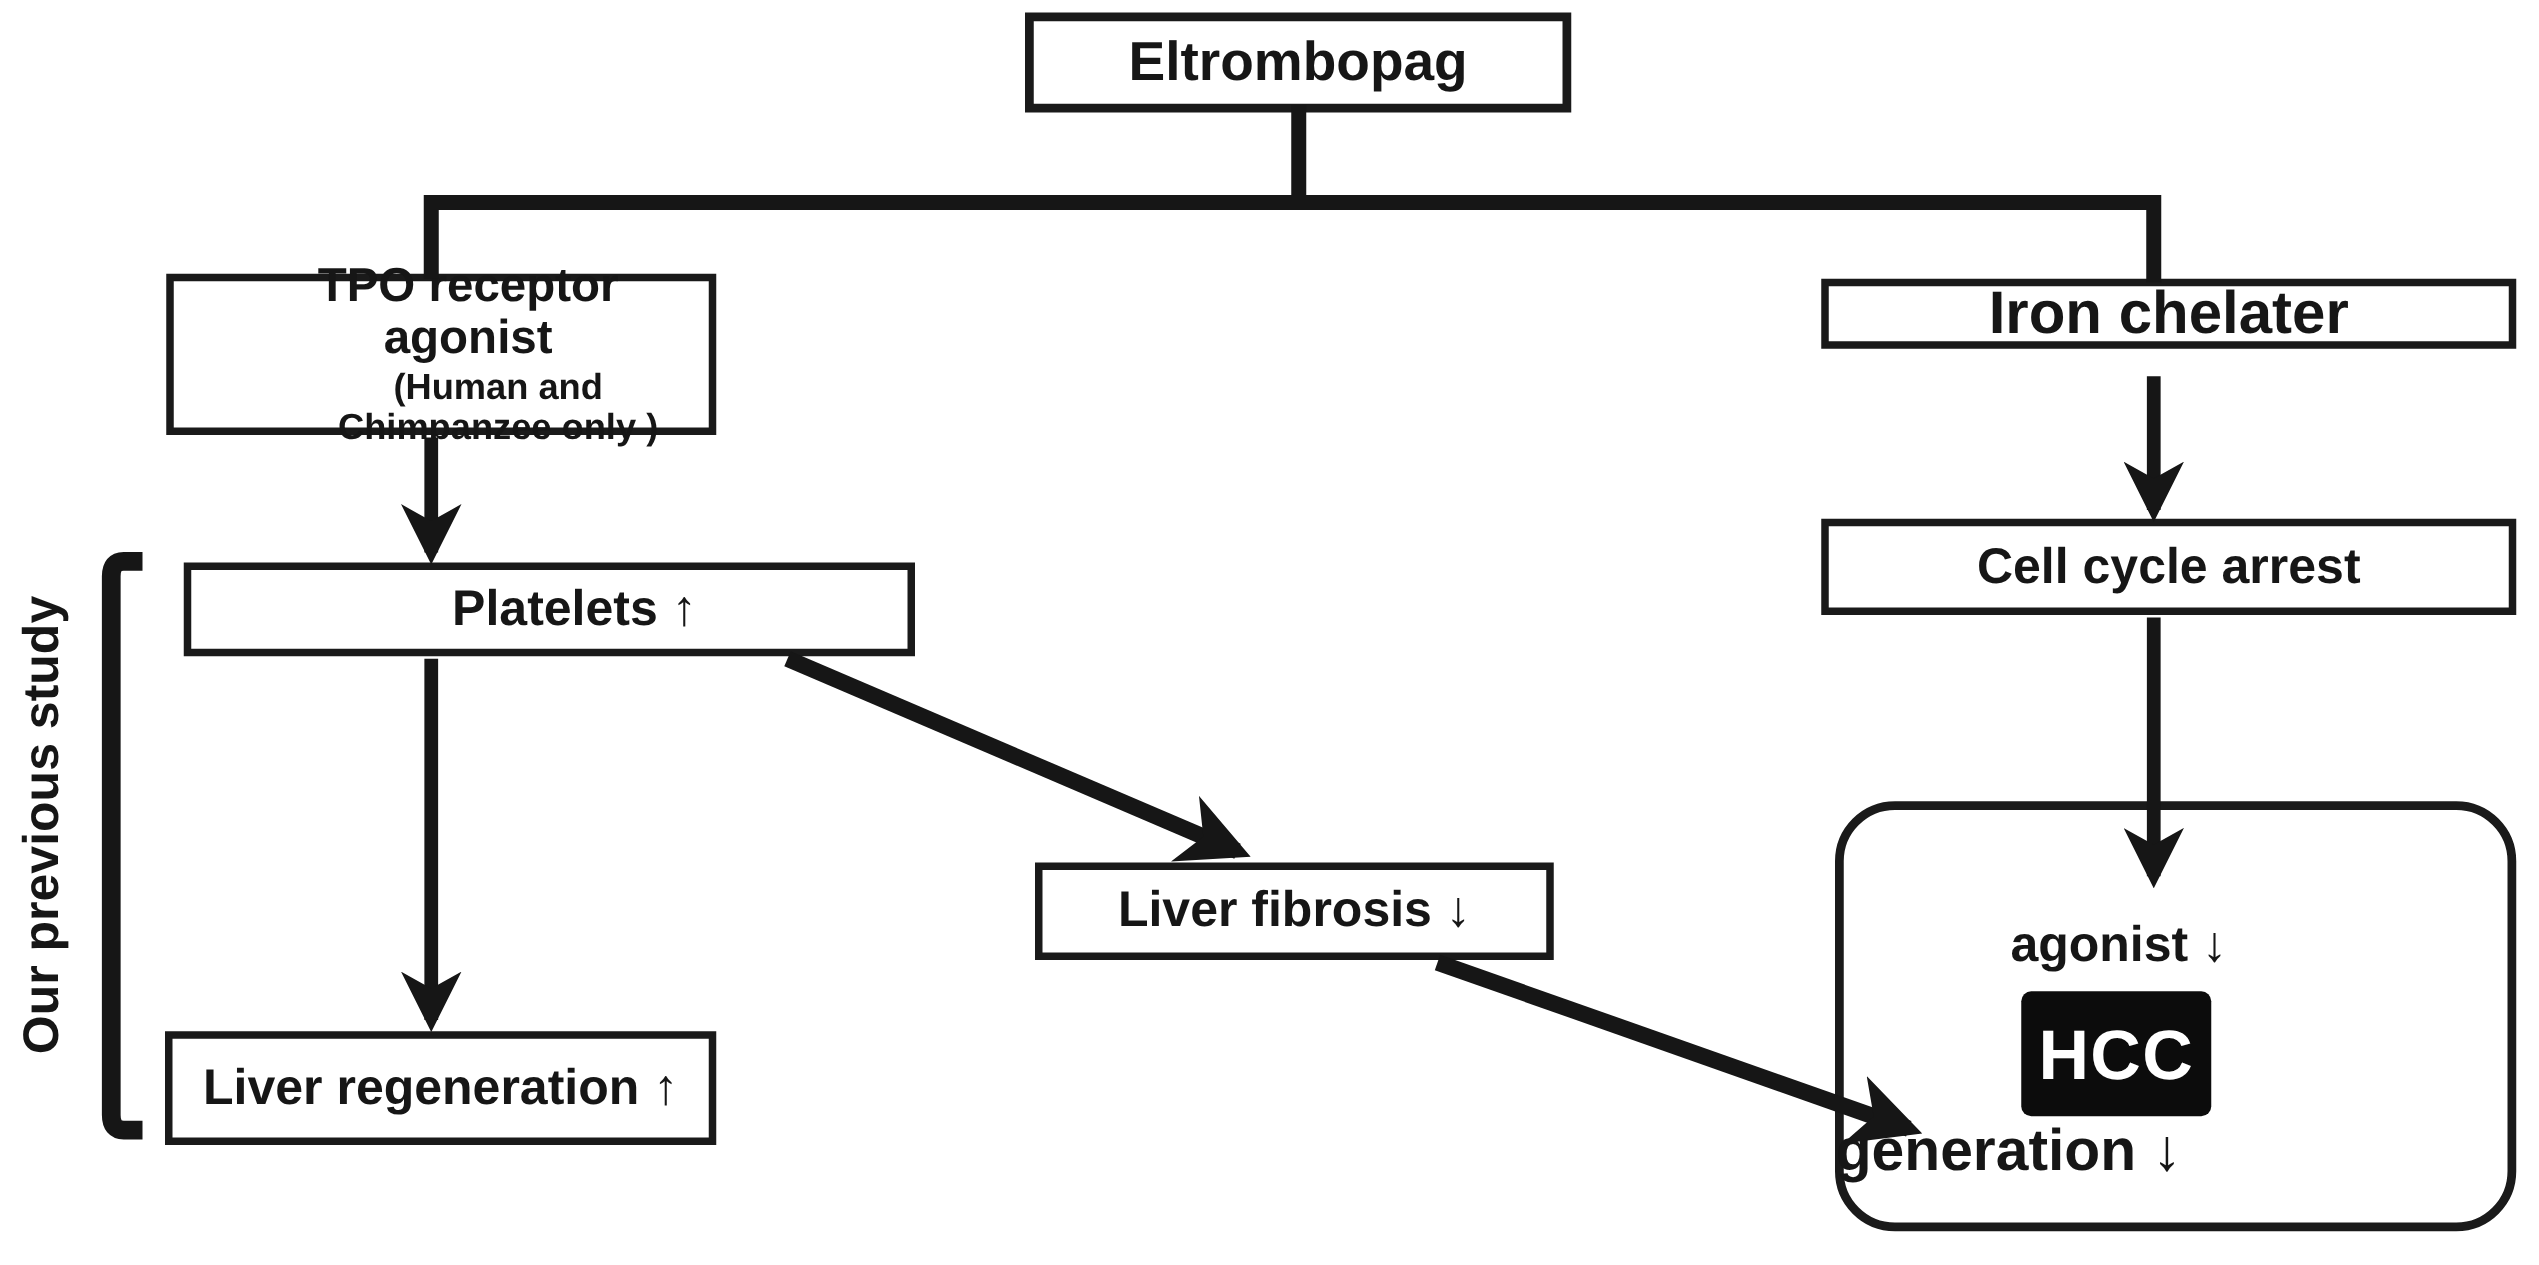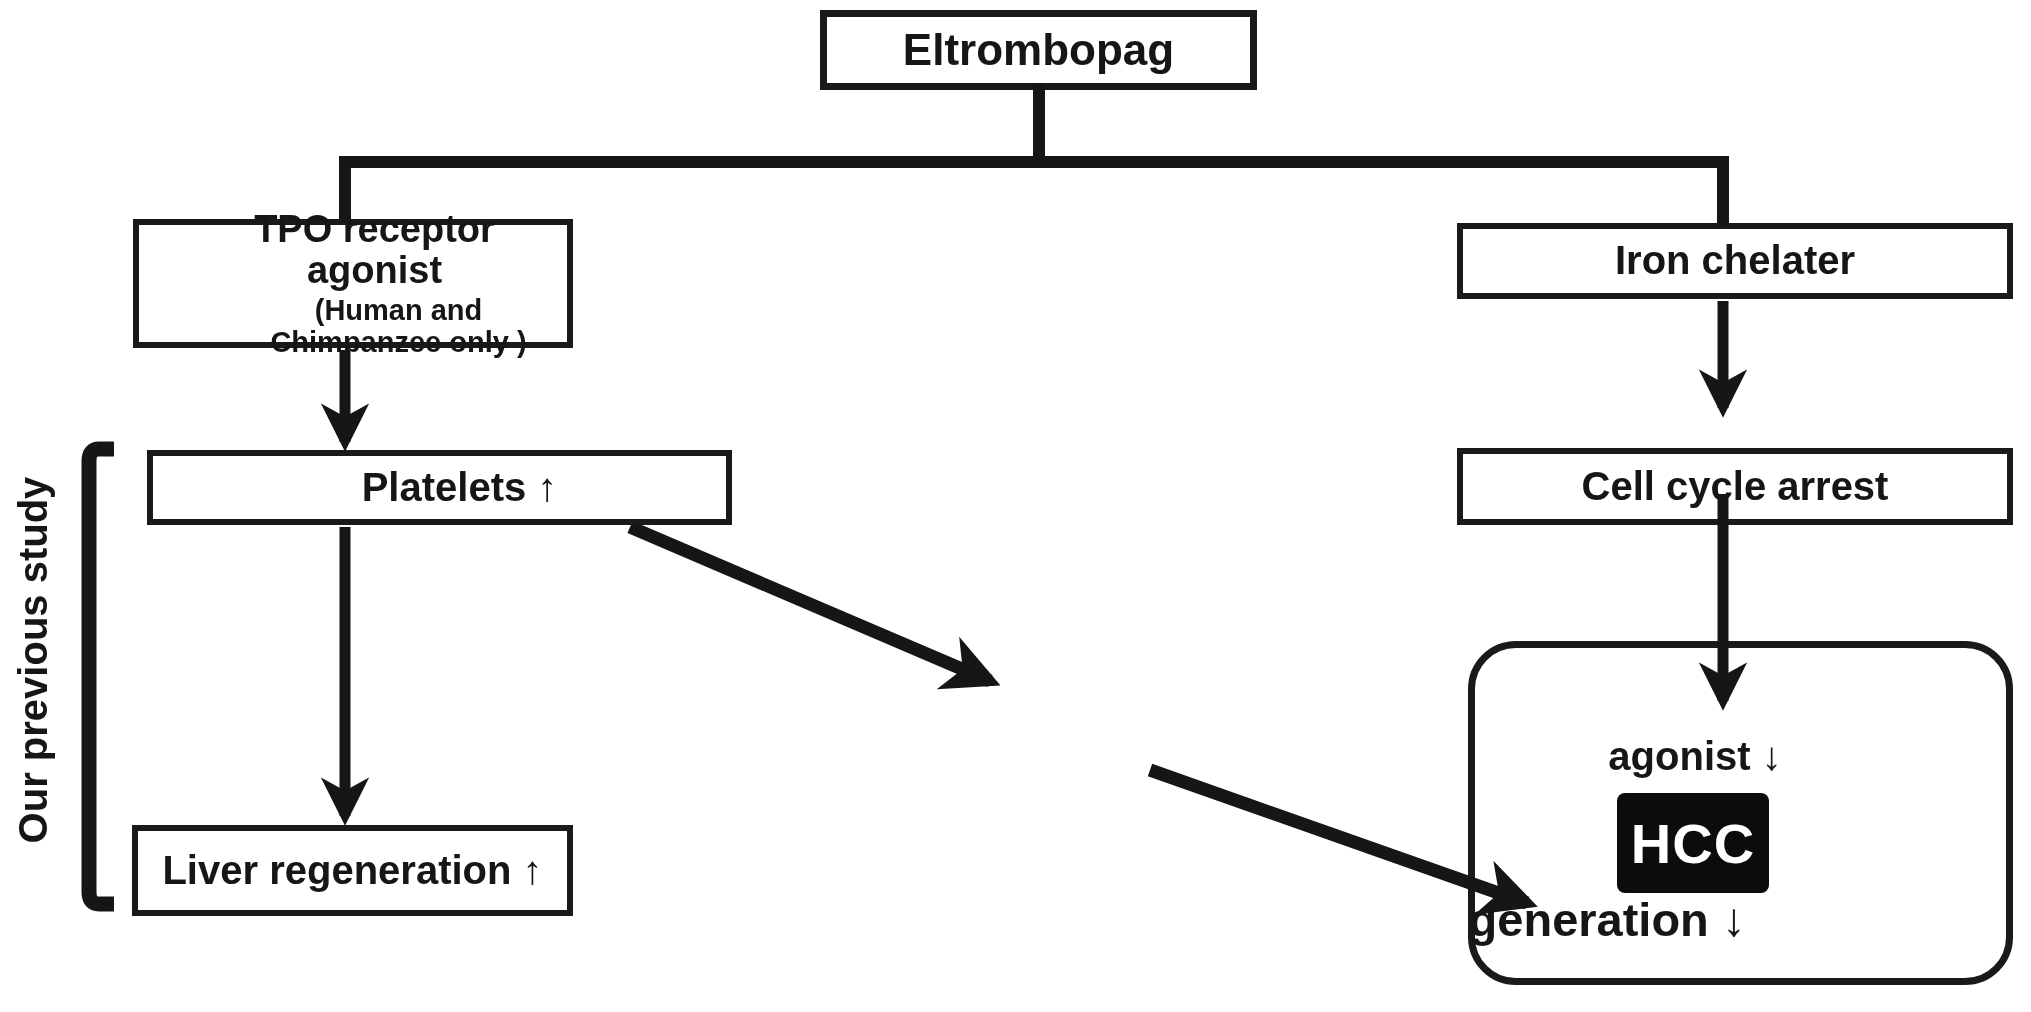--- a/index.html
+++ b/index.html
@@ -33,22 +33,22 @@
     color: #161616;
     z-index: 2;
     line-height: 1.08;
   }
   .node-eltrombopag   { left: 820px;  top: 10px;  width: 437px; height: 80px;  font-size: 44px; border-width: 7px; justify-content: center; }
   .node-tpo           { left: 133px;  top: 219px; width: 440px; height: 129px; font-size: 38px; padding-left: 43px; }
   .node-tpo .sub      { font-size: 29px; margin-top: 4px; margin-left: 48px; }
   .node-platelets     { left: 147px;  top: 450px; width: 585px; height: 75px;  font-size: 40px; padding-left: 40px; }
   .node-liver-regen   { left: 132px;  top: 825px; width: 441px; height: 91px;  font-size: 40px; }
   .node-liver-fibrosis{ left: 828px;  top: 690px; width: 415px; height: 78px;  font-size: 40px; }
-  .node-iron          { left: 1457px; top: 223px; width: 556px; height: 76px;  font-size: 40px; }
-  .node-cell-cycle    { left: 1457px; top: 415px; width: 556px; height: 77px;  font-size: 40px; margin-top: 33px; }
+  .node-iron          { left: 1457px; top: 223px; width: 556px; height: 56px;  font-size: 48px; }
+  .node-cell-cycle    { left: 1457px; top: 415px; width: 556px; height: 77px;  font-size: 40px; }
   .hcc-panel {
     position: absolute;
     box-sizing: border-box;
     left: 1468px; top: 641px; width: 545px; height: 344px;
     border: 7px solid #1a1a1a;
     border-radius: 48px;
     background: #ffffff;
     z-index: 1;
   }
   .panel-text {
@@ -127,20 +127,23 @@
   </div>
 
   <div class="node node-platelets">
     <span>Platelets ↑</span>
   </div>
 
   <div class="node node-liver-regen">
     <span>Liver regeneration ↑</span>
   </div>
 
+  <div class="node node-liver-fibrosis">
+    <span>Liver fibrosis ↓</span>
+  </div>
 
   <div class="node node-iron">
     <span>Iron chelater</span>
   </div>
 
   <div class="node node-cell-cycle">
     <span>Cell cycle arrest</span>
   </div>
 
   <div class="hcc-panel"></div>

